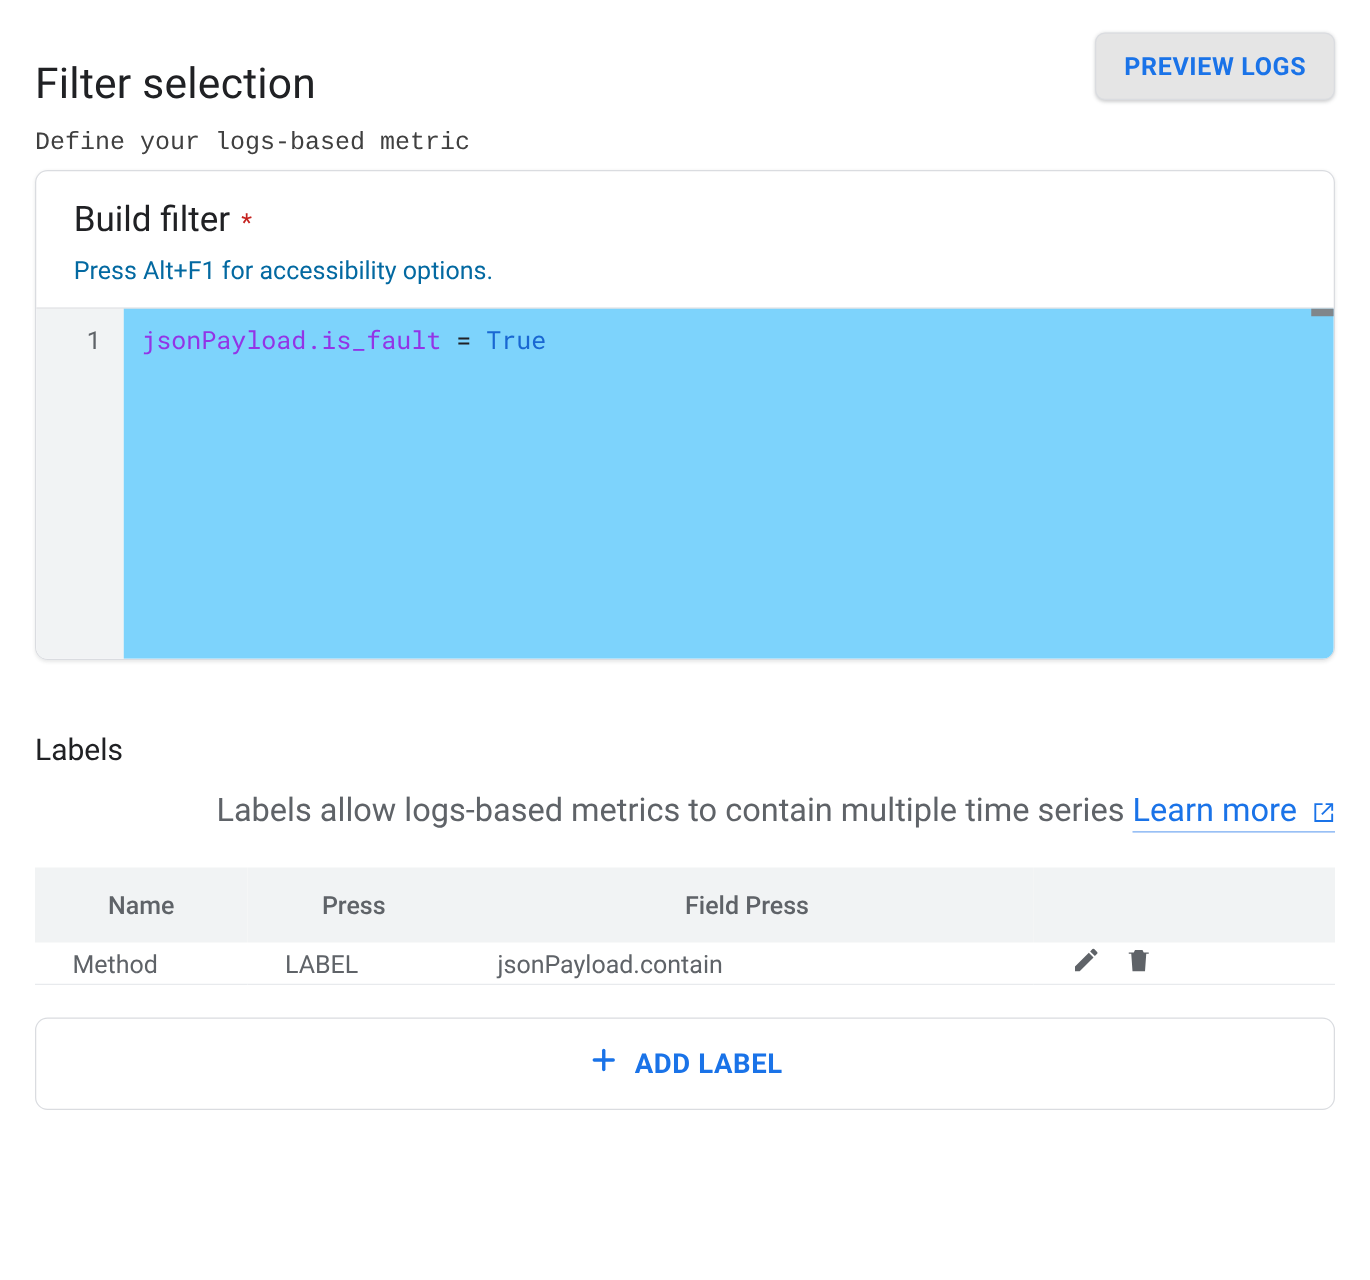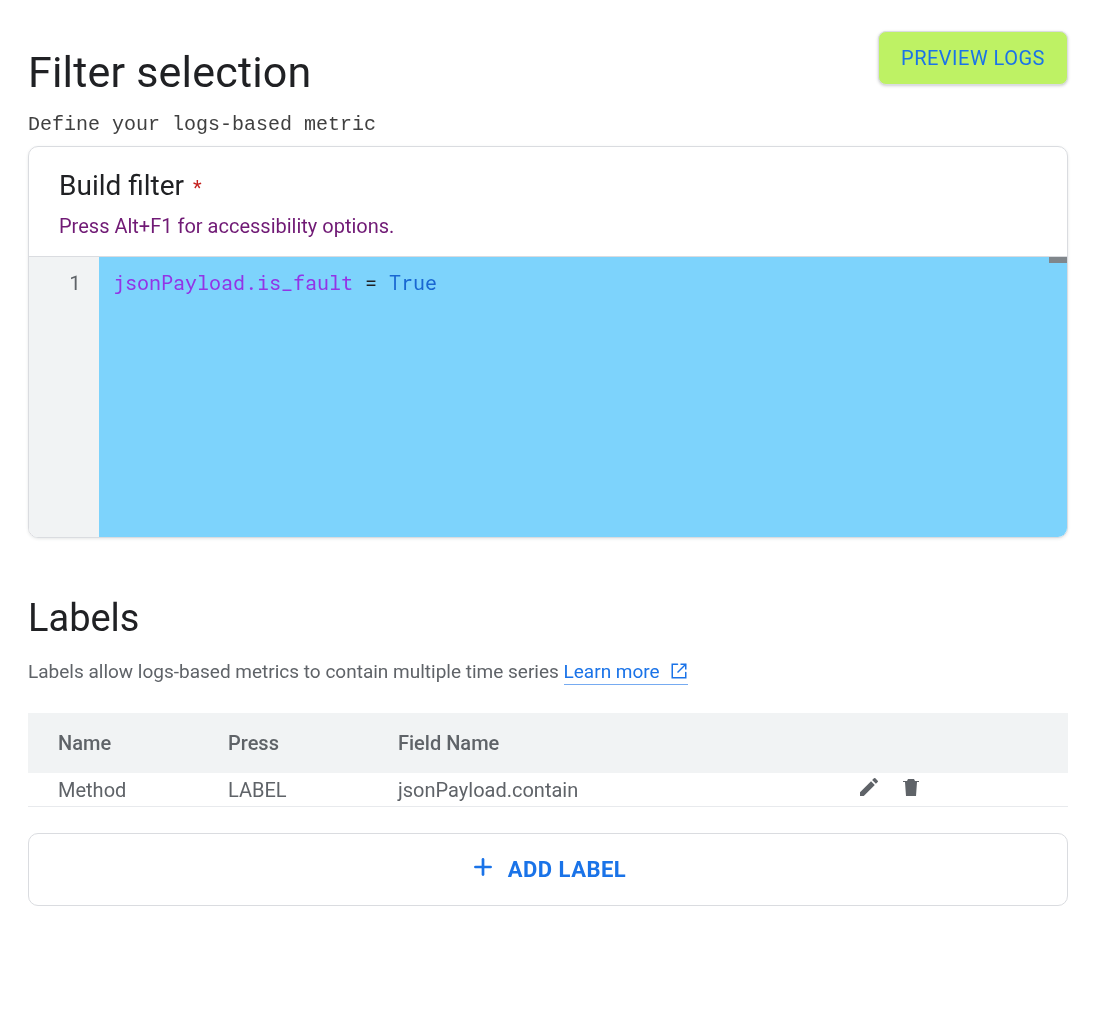--- a/index.html
+++ b/index.html
@@ -12,36 +12,36 @@
     width: 1096px;
   }
   .header-row {
     display: flex;
     align-items: center;
     justify-content: space-between;
     margin-bottom: 16px;
   }
   .section-title {
     font-family: "Google Sans", Roboto, Arial, sans-serif;
-    font-size: 43px;
+    font-size: 34px;
     font-weight: 400;
     color: #202124;
     letter-spacing: 0.2px;
     margin-top: 29px;
   }
   .preview-btn {
     font-family: "Google Sans", Roboto, Arial, sans-serif;
     color: #1a73e8;
-    font-weight: 400;
+    font-weight: 700;
     font-size: 20px;
     letter-spacing: 0.5px;
     padding: 14px 22px;
     border: 1px solid #dadce0;
     border-radius: 8px;
-    background: #bef264;
+    background: #e5e5e5;
     cursor: pointer;
     box-shadow: 0 1px 3px rgba(60,64,67,0.25);
   }
   .subtext {
     font-size: 20px;
     color: #404040;
     margin-bottom: 10px;
     font-family: Liberation Mono, monospace;
   }
   .filter-card {
@@ -55,21 +55,21 @@
     padding: 22px 30px 18px 30px;
     border-bottom: 1px solid #dadce0;
   }
   .filter-label {
     font-size: 28px;
     color: #202124;
   }
   .req-star { color: #c5221f; margin-left: 4px; }
   .filter-hint {
     font-size: 20px;
-    color: #701a75;
+    color: #0369a1;
     margin-top: 12px;
   }
   .editor {
     display: flex;
     height: 280px;
     font-family: "Roboto Mono", monospace;
     font-size: 20px;
     position: relative;
   }
   .gutter {
@@ -91,51 +91,52 @@
   .tok-val { color: #1967d2; }
   .editor-scroll-marker {
     position: absolute;
     top: 0;
     right: 0;
     width: 18px;
     height: 6px;
     background: #80868b;
   }
   .labels-header {
-    font-size: 38px;
+    font-size: 24px;
     font-weight: 400;
     color: #202124;
     margin-bottom: 20px;
     font-family: "Google Sans", Roboto, Arial, sans-serif;
   }
   .labels-desc {
-    font-size: 19px;
+    font-size: 26px;
     color: #5f6368;
     margin-bottom: 28px;
+    text-align: right;
   }
   .learn-more {
     color: #1a73e8;
     text-decoration: none;
     border-bottom: 1px solid rgba(26,115,232,0.6);
     padding-bottom: 1px;
     cursor: pointer;
   }
   .ext-icon {
     display: inline-block;
     margin-left: 6px;
     vertical-align: -2px;
   }
   table.labels-table {
     width: 100%;
     border-collapse: collapse;
     margin-bottom: 26px;
   }
   .labels-table thead tr { background: #f1f3f4; }
   .labels-table th {
-    text-align: left;
+    text-align: center;
     font-weight: 500;
     color: #5f6368;
     font-size: 20px;
     padding: 18px 30px;
   }
   .labels-table td {
     padding: 2px 30px;
     color: #5f6368;
     font-size: 20px;
     border-bottom: 1px solid #e8eaed;
@@ -207,21 +208,21 @@
         </svg>
     </span>
   </a>
 </p>
 
 <table class="labels-table">
   <thead>
     <tr>
       <th>Name</th>
       <th>Press</th>
-      <th>Field Name</th>
+      <th>Field Press</th>
       <th></th>
     </tr>
   </thead>
   <tbody>
     <tr>
       <td>Method</td>
       <td>LABEL</td>
       <td>jsonPayload.contain</td>
       <td>
         <div class="row-actions">

